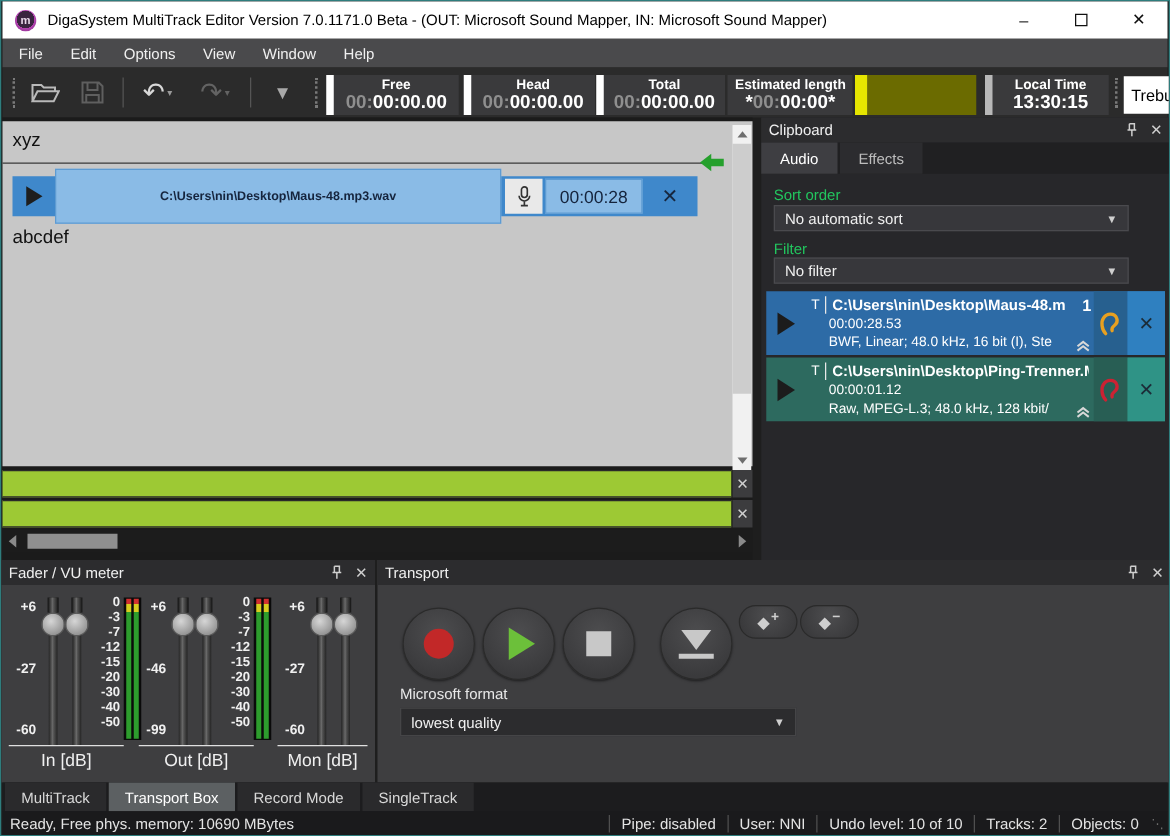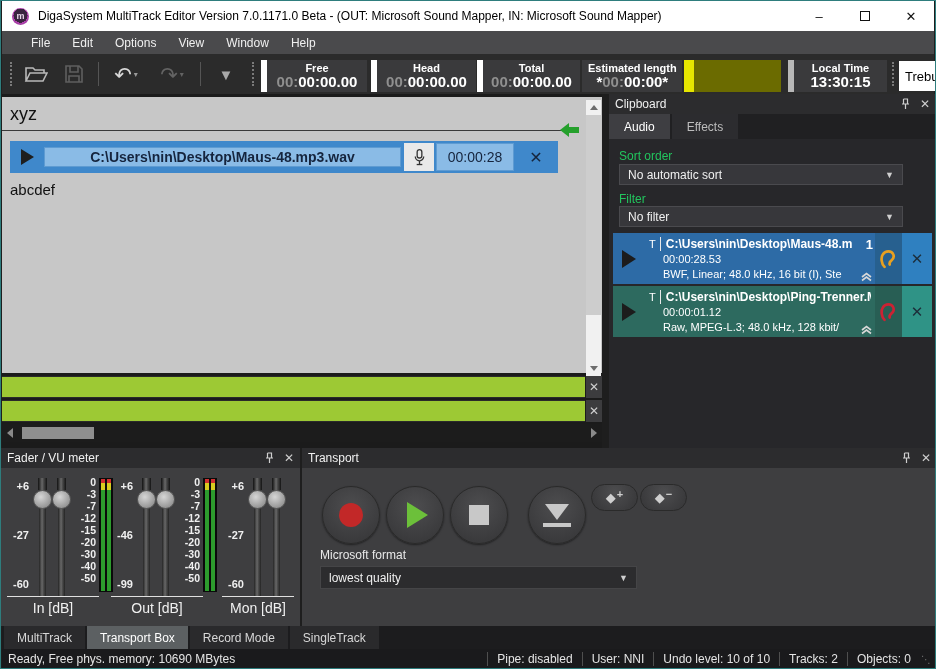--- a/index.html
+++ b/index.html
@@ -12,21 +12,21 @@
   
   .titlebar { position:absolute; left:1px; top:0; right:1px; height:30px; background:#ffffff; color:#000; display:flex; align-items:center; }
   .appicon { width:17px; height:17px; margin:0 9px 0 10px; border-radius:50%;
     background:radial-gradient(circle at 50% 45%, #3a2440 55%, #b344b0 56%, #8a2d8c 90%);
     display:flex; align-items:center; justify-content:center; color:#e8d8ea; font-size:9px; font-weight:bold; }
   .title-text { font-size:12px; }
   .wcontrols { margin-left:auto; display:flex; height:100%; }
   .wbtn { width:46px; height:100%; display:flex; align-items:center; justify-content:center; font-size:13px; color:#111; }
   .wbtn .maxbox { width:10px; height:10px; border:1px solid #111; }
   
-  .menubar { position:absolute; left:1px; top:30px; right:1px; height:23px; background:#4a4a4c; display:flex; align-items:center; padding-left:18px; }
+  .menubar { position:absolute; left:1px; top:30px; right:1px; height:23px; background:#4a4a4c; display:flex; align-items:center; padding-left:2px; }
   .menu-item { padding:0 11px; color:#f0f0f0; font-size:12px; }
   
   .toolbar { position:absolute; left:1px; top:53px; right:1px; height:40px; background:#2b2b2b; }
   .grip { position:absolute; top:8px; width:3px; height:24px; border-left:2px dotted #7a7a7a; }
   .tbtn { position:absolute; top:6px; height:28px; display:flex; align-items:center; justify-content:center; }
   .tsep { position:absolute; top:8px; width:1px; height:24px; background:#555; }
   .tb-glyph { font-size:21px; line-height:1; }
   .dd-arrow-sm { font-size:8px; color:#9a9a9a; margin-left:2px; }
   .counter { position:absolute; top:6px; height:32px; display:flex; background:#3a3a3c; }
   .counter .strip { width:6px; height:100%; background:#fff; }
@@ -35,29 +35,29 @@
   .counter .clabel { font-size:11px; font-weight:bold; color:#fff; white-space:nowrap; }
   .counter .cvalue { font-size:15px; font-weight:bold; color:#fff; white-space:nowrap; }
   .counter .dim { color:#8f8f8f; }
   .vu-cell { position:absolute; top:6px; height:32px; display:flex; }
   .vu-cell .vu-on { width:10px; background:#e6e600; }
   .vu-cell .vu-off { width:87px; background:#6b6b00; }
   .font-btn { position:absolute; top:7px; height:30px; background:#fff; color:#000; font-size:13px; display:flex; align-items:center; padding:0 6px; }
   
   .editor-col { position:absolute; left:1px; top:93px; width:600px; height:354px; background:#1b1b1b; }
   .editor-gray { position:absolute; left:0; top:3px; width:600px; height:276px; background:#c7c7c7; color:#111; }
-  .track-label { position:absolute; left:8px; top:7px; font-size:18px; }
+  .track-label { position:absolute; left:8px; top:7px; font-size:15px; }
   .track-rule { position:absolute; left:0; top:33px; width:576px; height:1px; background:#3a3a3a; }
   .mark-arrow { position:absolute; left:558px; top:26px; width:20px; height:14px; }
   .mark-arrow .head { position:absolute; left:0; top:0; width:0; height:0; border-top:7px solid transparent; border-bottom:7px solid transparent; border-right:9px solid #25a02c; }
   .mark-arrow .shaft { position:absolute; left:8px; top:4px; width:11px; height:6px; background:#25a02c; }
   .clip-row { position:absolute; left:8px; top:44px; width:548px; height:32px; background:#3f88cb; display:flex; align-items:center; }
   .clip-play { width:34px; display:flex; align-items:center; justify-content:center; }
   .tri-right-dark { width:0; height:0; border-top:8px solid transparent; border-bottom:8px solid transparent; border-left:13px solid #1e1e1e; }
-  .clip-path { width:357px; height:20px; background:#8abbe6; border:1px solid #5e9bd2; color:#15243d; font-weight:bold; font-size:14px; display:flex; align-items:center; justify-content:center; white-space:nowrap; overflow:hidden; }
+  .clip-path { width:357px; height:44px; background:#8abbe6; border:1px solid #5e9bd2; color:#15243d; font-weight:bold; font-size:10px; display:flex; align-items:center; justify-content:center; white-space:nowrap; overflow:hidden; }
   .clip-mic { width:30px; height:28px; margin-left:3px; background:#e9e9e9; display:flex; align-items:center; justify-content:center; }
   .clip-time { width:78px; height:28px; margin-left:2px; background:#8abbe6; border:1px solid #5e9bd2; color:#15243d; font-size:14px; display:flex; align-items:center; justify-content:center; }
   .clip-x { flex:1; display:flex; align-items:center; justify-content:center; color:#16263e; font-size:16px; font-weight:bold; }
   .note-text { position:absolute; left:8px; top:84px; font-size:15px; }
   
   .vscroll { position:absolute; left:584px; top:3px; width:15px; height:276px; background:#f1f1f1; }
   .vs-arrow { position:absolute; left:0; width:15px; height:15px; display:flex; align-items:center; justify-content:center; }
   .tri-up-sm { width:0; height:0; border-left:4px solid transparent; border-right:4px solid transparent; border-bottom:5px solid #6e6e6e; }
   .tri-down-sm { width:0; height:0; border-left:4px solid transparent; border-right:4px solid transparent; border-top:5px solid #6e6e6e; }
   .vs-thumb { position:absolute; left:0; top:15px; width:15px; height:200px; background:#cdcdcd; }

